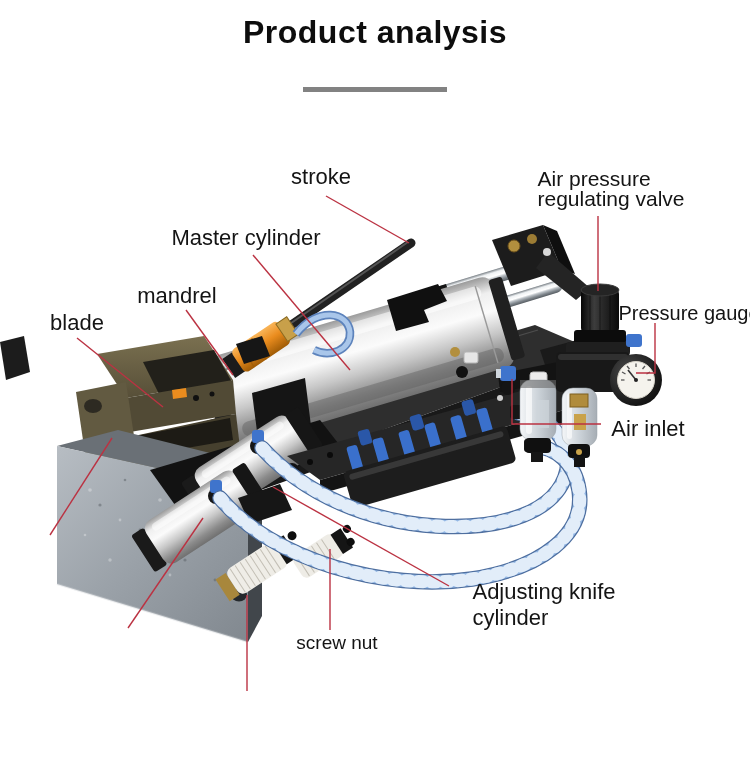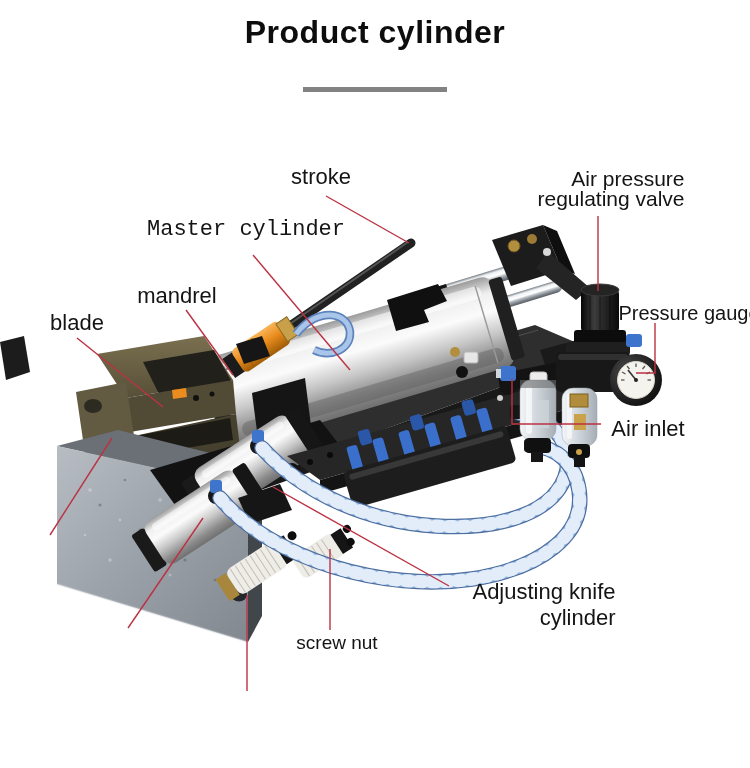--- a/index.html
+++ b/index.html
@@ -2,25 +2,25 @@
 <html><head>
 <meta charset="utf-8">
 <style>
   html,body{margin:0;padding:0;background:#ffffff;}
   #stage{position:relative;width:750px;height:768px;background:#fff;overflow:hidden;
          font-family:"Liberation Sans",sans-serif;}
   #machine-svg{position:absolute;left:0;top:0;}
   .page-title{position:absolute;left:0;top:14px;width:750px;text-align:center;
 加              font-size:46px;font-weight:bold;color:#0d0d0d;letter-spacing:.5px;margin:0;}
   .title-underline{position:absolute;left:303px;top:87px;width:144px;height:5px;background:#828282;}
-  .label{position:absolute;transform:translateX(-50%);white-space:nowrap;text-align:right;
+  .label{position:absolute;transform:translateX(-50%);white-space:nowrap;text-align:left;
          font-size:22px;line-height:22px;color:#141414;}
   .label span{display:block;}
   .lbl-stroke{left:321px;top:166px;}
-  .lbl-master{left:246px;top:219px;font-family:Liberation Mono, monospace;}
+  .lbl-master{left:246px;top:227px;}
   .lbl-aprv{left:611px;top:169px;font-size:21px;line-height:20px;}
   .lbl-mandrel{left:177px;top:285px;}
   .lbl-blade{left:77px;top:312px;}
   .lbl-gauge{left:689px;top:302px;font-size:20px;}
   .lbl-airinlet{left:648px;top:418px;}
   .lbl-clamphead{left:78px;top:517px;line-height:22px;}
   .lbl-clampcyl{left:145px;top:632px;}
   .lbl-screwnut{left:337px;top:632px;font-size:19px;}
   .lbl-adjknife{left:544px;top:579px;font-size:22px;line-height:26px;}
   .lbl-fixedbase{left:236px;top:694px;font-size:24px;}
@@ -337,21 +337,21 @@
       <polyline points="655,323 655,373 636,373"></polyline>
       <polyline points="512,379 512,424 601,424"></polyline>
       <line x1="112" y1="438" x2="50" y2="535"></line>
       <line x1="203" y1="518" x2="128" y2="628"></line>
       <line x1="330" y1="549" x2="330" y2="630"></line>
       <line x1="273" y1="487" x2="449" y2="586"></line>
       <line x1="247" y1="595" x2="247" y2="691"></line>
     </g>
   </svg>
 
-  <h1 class="page-title">Product cylinder</h1>
+  <h1 class="page-title">Product analysis</h1>
   <div class="title-underline"></div>
 
   <div class="label lbl-stroke">
     <span>stroke</span>
   </div>
   <div class="label lbl-master">
     <span>Master cylinder</span>
   </div>
   <div class="label lbl-aprv">
     <span>Air pressure</span>

